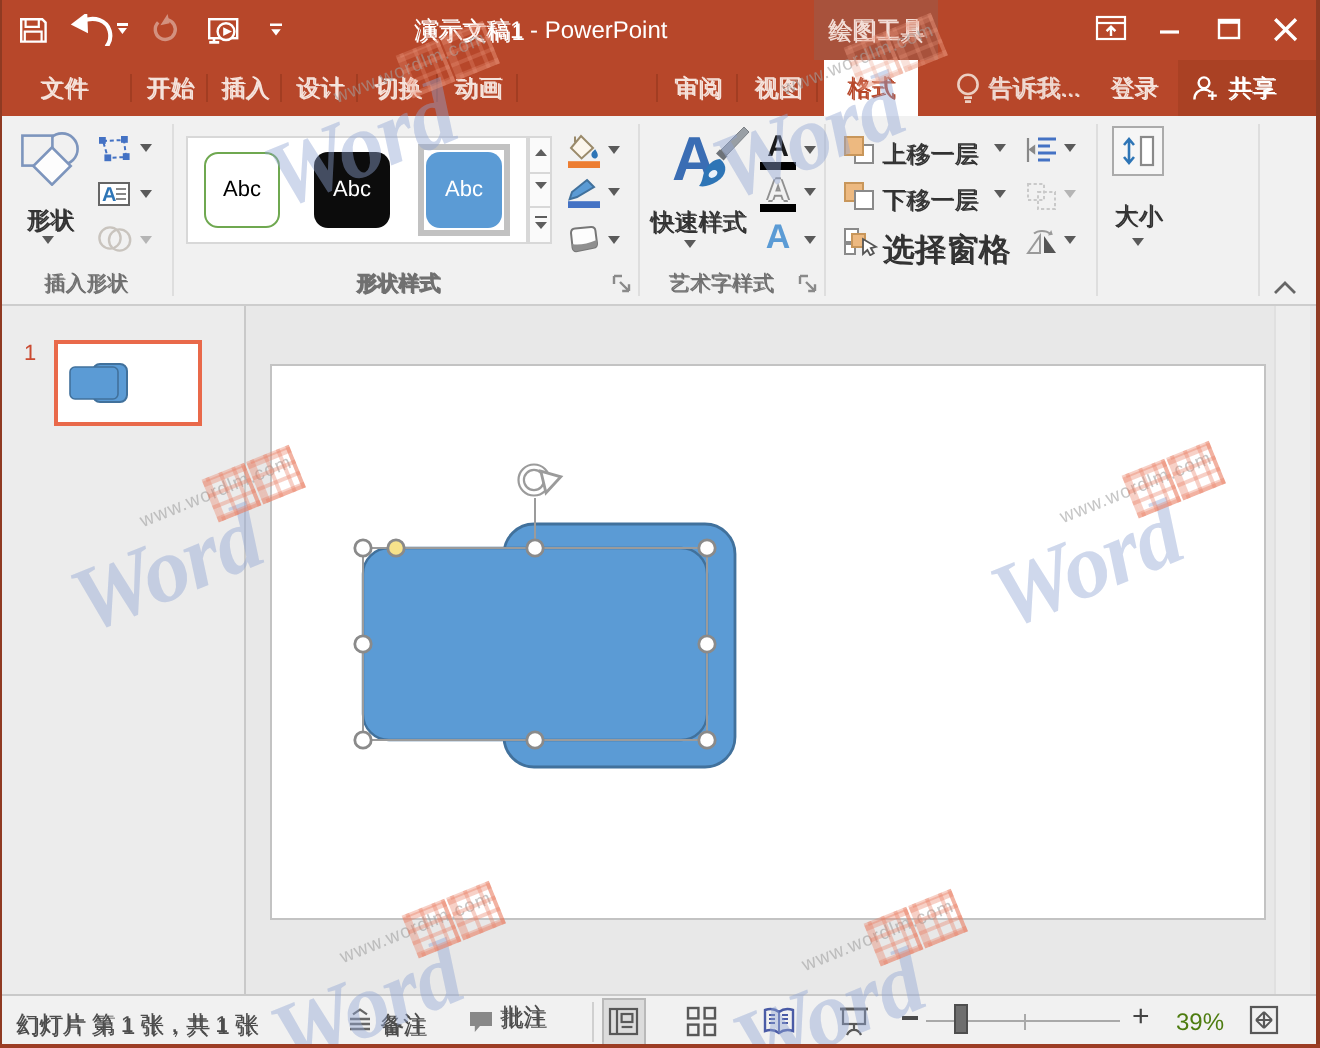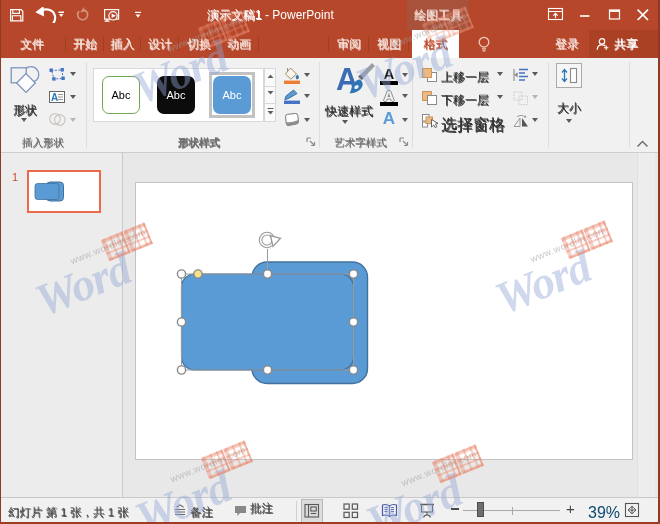--- a/index.html
+++ b/index.html
@@ -107,20 +107,21 @@
     <div class="tabsep" style="left:368px"></div>
     <div class="tabsep" style="left:408px"></div>
     <div class="tab" style="left:412px;width:47px;background:#fff;color:#b7472a;">格式</div>
 
     <svg class="abs" style="left:477px;top:6px" width="14" height="17" viewBox="0 0 14 17">
       <g stroke="#eccfc2" fill="none" stroke-width="1.3">
         <circle cx="7" cy="6.2" r="4.8"></circle>
         <path d="M5 12.8 h4 M5.5 14.8 h3"></path>
       </g>
     </svg>
+    <div class="tab" style="left:494px;width:62px;color:#efd9d1;text-align:left;">告诉我...</div>
     <div class="tab" style="left:552px;width:30px;">登录</div>
     <div class="abs" style="left:589px;top:0;width:71px;height:28px;background:#aa4124;"></div>
     <svg class="abs" style="left:595px;top:7px" width="15" height="15" viewBox="0 0 15 15">
       <g stroke="#fff" fill="none" stroke-width="1.2">
         <circle cx="7" cy="4.4" r="2.7"></circle>
         <path d="M2.2 12.8 c0 -3.2 2.1 -5 4.8 -5 c1.4 0 2.6 0.5 3.4 1.3"></path>
         <path d="M11.2 8.6 v4.4 M9 10.8 h4.4" stroke-width="1.1"></path>
       </g>
     </svg>
     <div class="tab" style="left:614px;width:28px;text-align:left;color:#fff;">共享</div>
@@ -353,21 +354,21 @@
     <svg class="abs" style="left:419px;top:5px" width="16" height="16" viewBox="0 0 16 16">
       <path d="M1 1.5 h14" stroke="#585858" stroke-width="1.4"></path>
       <rect x="2.5" y="1.5" width="11" height="7.5" fill="none" stroke="#585858" stroke-width="1.1"></rect>
       <path d="M8 9 v3 M4.5 14.5 c0.8 -2 2 -2.6 3.5 -2.6 c1.5 0 2.7 0.6 3.5 2.6" fill="none" stroke="#585858" stroke-width="1.1"></path>
     </svg>
     <div class="abs" style="left:451px;top:9.5px;width:8px;height:2.6px;background:#4a4a4a;"></div>
     <div class="abs" style="left:463px;top:12px;width:97px;height:1.4px;background:#a9a9a9;"></div>
     <div class="abs" style="left:512px;top:9px;width:1px;height:8px;background:#a9a9a9;"></div>
     <div class="abs" style="left:477px;top:4px;width:7px;height:15px;background:#6e6e6e;border:1px solid #4e4e4e;box-sizing:border-box;"></div>
     <div class="abs" style="left:566px;top:2px;font-size:15px;color:#444;">+</div>
-    <div class="abs" style="left:588px;top:6px;font-size:16px;color:#0c4a6e;">39%</div>
+    <div class="abs" style="left:588px;top:6px;font-size:12px;color:#4d7c0f;">39%</div>
     <svg class="abs" style="left:624px;top:4px" width="16" height="16" viewBox="0 0 16 16">
       <g fill="none" stroke="#585858" stroke-width="1.1">
         <rect x="1.5" y="1.5" width="13" height="13"></rect>
         <path d="M4.5 8 h7 M8 4.5 v7"></path>
         <path d="M4 8 l2 -2 m-2 2 l2 2 M12 8 l-2 -2 m2 2 l-2 2 M8 4 l-2 2 m2 -2 l2 2 M8 12 l-2 -2 m2 2 l2 -2" stroke-width="0.9"></path>
       </g>
     </svg>
   </div>
 
   <div class="wm top" style="left:130px;top:43px;"><span class="url">www.wordlm.com</span><span class="w1">Word</span><span class="fz f1"></span><span class="fz f2"></span></div>

